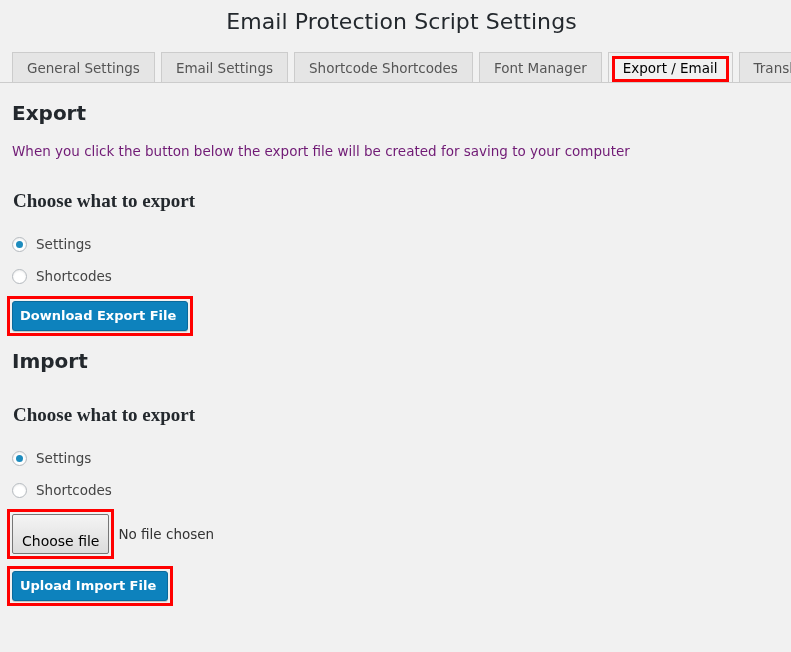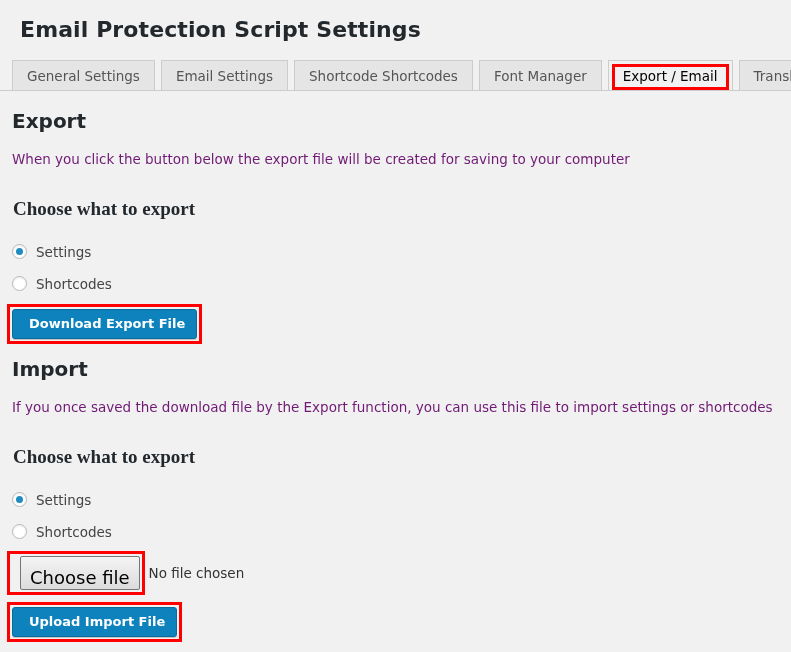--- a/index.html
+++ b/index.html
@@ -12,26 +12,27 @@
     background: #f1f1f1;
     font-family: "DejaVu Sans", "Liberation Sans", sans-serif;
     color: #444;
     overflow: hidden;
     position: relative;
   }
 
   
   .page-title {
     font-size: 22px;
-    font-weight: bold;
+    font-weight: normal;
     color: #23282d;
-    margin: 8px;
+    margin: 0;
     padding: 8px 0 0 12px;
     line-height: 28px;
     letter-spacing: 0.1px;
+    text-align: center;
   }
 
   
   .tab-bar {
     position: relative;
     margin: 14px 0 0 0;
     padding-left: 12px;
     height: 32px;
     border-bottom: 1px solid #ccc;
     box-sizing: content-box;
@@ -99,20 +100,21 @@
     color: #23282d;
     margin: 1px;
     padding: 28px 0 0 0;
     line-height: 24px;
     font-family: Liberation Serif, serif;
   }
 
   
   .radio-row {
     display: flex;
+    align-items: center;
     padding-top: 16px;
   }
   .radio-row.first { padding-top: 22px; }
   .radio-mark {
     width: 15px;
     height: 15px;
     border-radius: 50%;
     background: #fff;
     border: 1px solid #b4b9be;
     box-shadow: inset 0 1px 2px rgba(0,0,0,0.08);
@@ -157,21 +159,21 @@
     pointer-events: none;
   }
   .btn-primary {
     display: inline-block;
     background: #0d82bd;
     border: 1px solid #0a6a9b;
     border-radius: 3px;
     color: #ffffff;
     font-size: 13px;
     font-weight: bold;
-    padding: 6px 11px 7px 16px;
+    padding: 6px 11px 7px 7px;
     line-height: 15px;
     box-shadow: 0 1px 0 rgba(0,0,0,0.18);
     cursor: pointer;
     white-space: nowrap;
     font-family: "DejaVu Sans", "Liberation Sans", sans-serif;
   }
 
   
   .file-row {
     display: flex;
@@ -191,27 +193,26 @@
     border: 3px solid #ff0000;
     box-sizing: border-box;
     pointer-events: none;
   }
   .file-btn {
     display: inline-block;
     background: linear-gradient(#f4f4f4, #dcdcdc);
     border: 1px solid #767676;
     border-radius: 2px;
     color: #000;
-    font-size: 18px;
-    padding: 12px 9px 3px 9px;
+    font-size: 14px;
+    padding: 18px 9px 3px 9px;
     line-height: 17px;
     cursor: pointer;
     white-space: nowrap;
     font-family: "DejaVu Sans", "Liberation Sans", sans-serif;
-    margin-left: 8px;
   }
   .file-status {
     font-size: 13.5px;
     color: #333;
     margin-left: 9px;
     line-height: 17px;
   }
 </style>
 </head>
 <body>
@@ -259,21 +260,20 @@
   </div>
 
   <div class="btn-wrap">
     <span class="redbox"></span>
     <button class="btn-primary">Download Export File</button>
   </div>
 
   
   <h2 class="section-h1">Import</h2>
 
-  <p class="section-desc">If you once saved the download file by the Export function, you can use this file to import settings or shortcodes</p>
 
   <h3 class="section-h2">Choose what to export</h3>
 
   <div class="radio-row first">
     <span class="radio-mark checked"></span>
     <span class="radio-label">Settings</span>
   </div>
 
   <div class="radio-row">
     <span class="radio-mark"></span>

